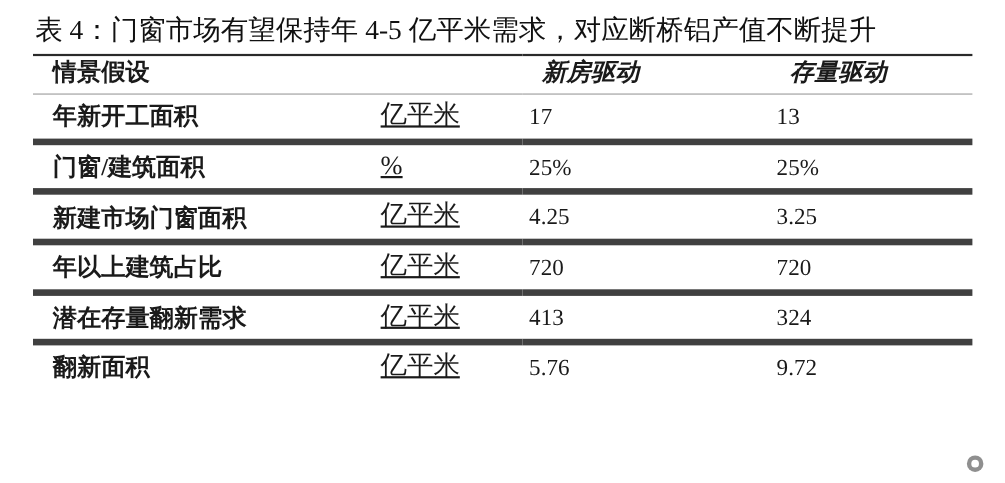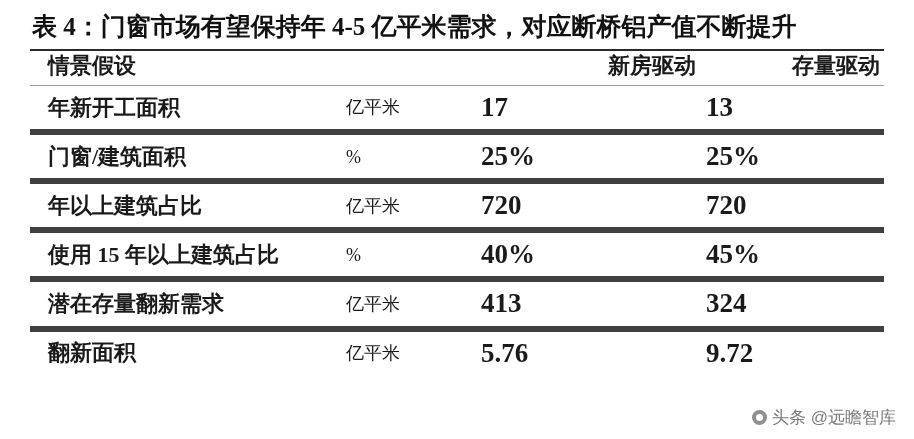--- a/index.html
+++ b/index.html
@@ -17,21 +17,21 @@
   }
   .page {
     position: relative;
     width: 914px;
     height: 439px;
     box-sizing: border-box;
     padding: 10px 30px 0 30px;
   }
   .table-title {
     font-size: 25px;
-    font-weight: bold;
+    font-weight: normal;
     letter-spacing: 0px;
     color: #111111;
     white-space: nowrap;
     margin: 0 0 6px 0;
     padding-left: 2px;
     font-family: "Liberation Serif", "DejaVu Serif", serif;
   }
   table.data-table {
     border-collapse: collapse;
     width: 854px;
@@ -55,34 +55,36 @@
   }
   table.data-table thead th {
     font-weight: bold;
     font-size: 22px;
     border-top: 2px solid #2a2a2a;
     border-bottom: 1px solid #9a9a9a;
     padding-top: 2px;
     padding-bottom: 7px;
   }
   table.data-table thead th.num {
-    text-align: right;
+    text-align: left;
+    font-style: italic;
   }
   table.data-table tbody td.label {
     font-weight: bold;
     font-size: 22px;
   }
   table.data-table tbody td.unit {
-    font-size: 18px;
+    font-size: 24px;
     font-weight: normal;
     padding-left: 6px;
+    text-decoration: underline;
   }
   table.data-table tbody td.val {
-    font-size: 27px;
-    font-weight: bold;
+    font-size: 21px;
+    font-weight: normal;
     padding-left: 6px;
   }
   table.data-table tbody tr:last-child td {
     border-bottom: none;
   }
   .watermark {
     position: absolute;
     right: 18px;
     bottom: 10px;
     font-size: 17px;
@@ -142,44 +144,43 @@
         <td class="val">17</td>
         <td class="val">13</td>
       </tr>
       <tr>
         <td class="label">门窗/建筑面积</td>
         <td class="unit">%</td>
         <td class="val">25%</td>
         <td class="val">25%</td>
       </tr>
       <tr>
+        <td class="label">新建市场门窗面积</td>
+        <td class="unit">亿平米</td>
+        <td class="val">4.25</td>
+        <td class="val">3.25</td>
+      </tr>
+      <tr>
         <td class="label">年以上建筑占比</td>
         <td class="unit">亿平米</td>
         <td class="val">720</td>
         <td class="val">720</td>
-      </tr>
-      <tr>
-        <td class="label">使用 15 年以上建筑占比</td>
-        <td class="unit">%</td>
-        <td class="val">40%</td>
-        <td class="val">45%</td>
       </tr>
       <tr>
         <td class="label">潜在存量翻新需求</td>
         <td class="unit">亿平米</td>
         <td class="val">413</td>
         <td class="val">324</td>
       </tr>
       <tr>
         <td class="label">翻新面积</td>
         <td class="unit">亿平米</td>
         <td class="val">5.76</td>
         <td class="val">9.72</td>
       </tr>
     </tbody>
   </table>
 
   <div class="watermark">
     <span class="wm-logo"></span>
-    <span>头条 @远瞻智库</span>
   </div>
 
 </div>
 
 </body></html>

